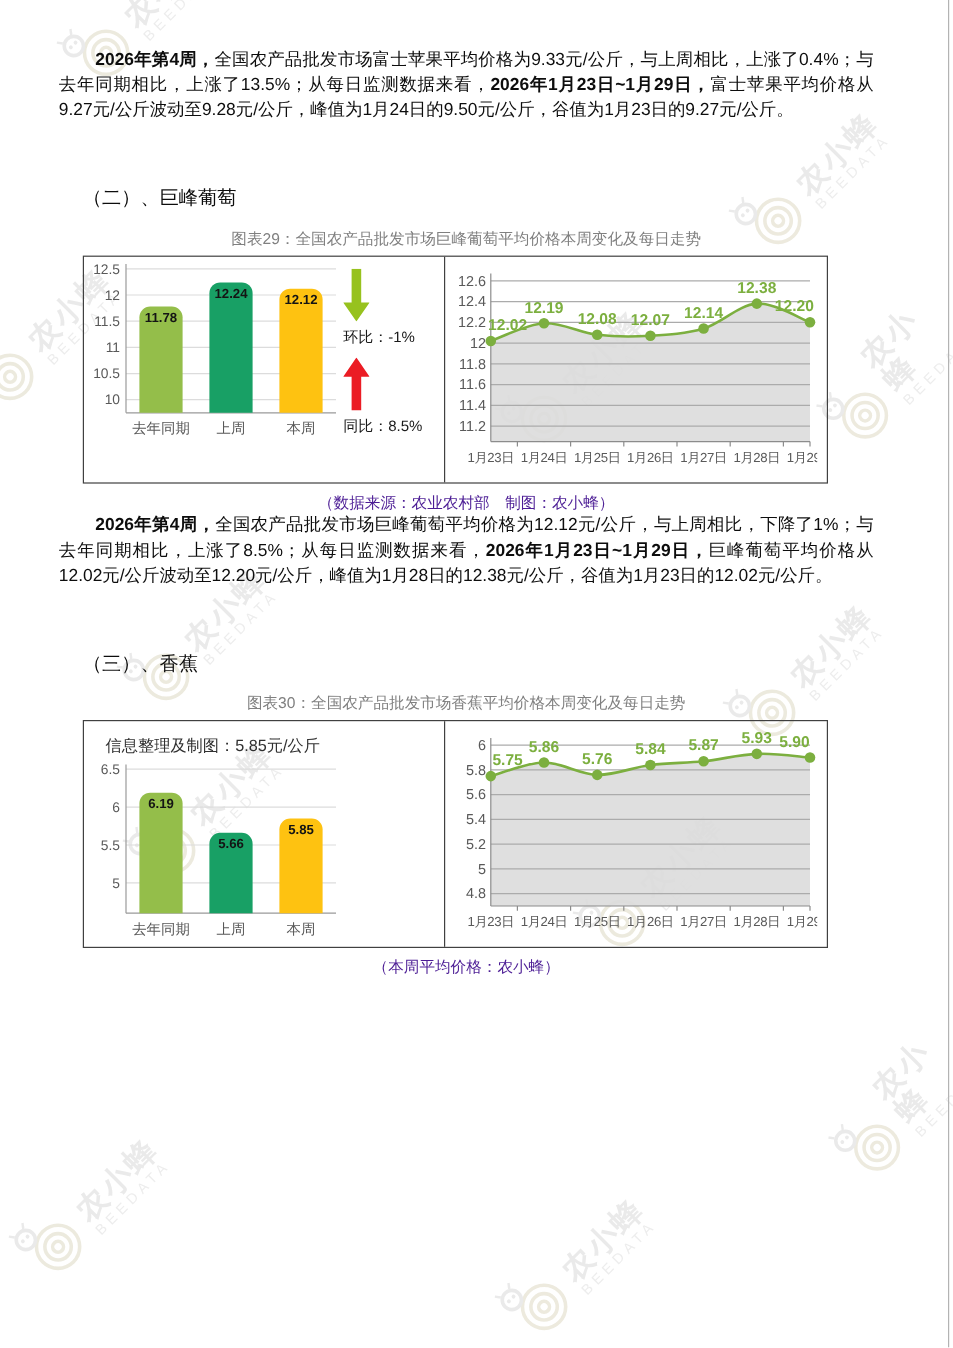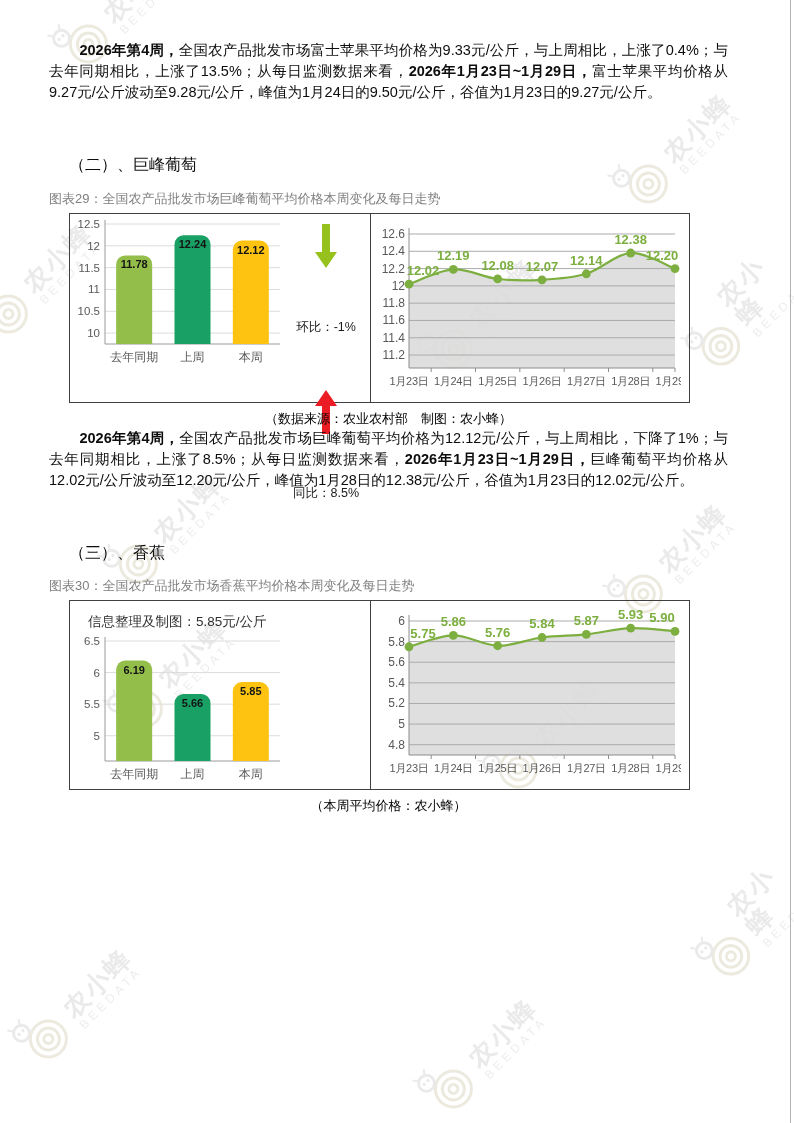--- a/index.html
+++ b/index.html
@@ -17,35 +17,35 @@
   .wm-en { font-size:12px; letter-spacing:4px; color:#dedede; }
   .edge-line { position:absolute; top:0; right:3px; width:1px; height:1123px;
                background:#b3b3b3; z-index:3; }
   
   main { position:relative; z-index:2; padding:40px 66px 0 49px; }
   p.para { font-size:14.5px; line-height:21px; margin:0; text-align:justify;
            text-indent:2.1em; color:#0d0d0d; }
   p.para b { font-weight:bold; }
   .section-heading { font-size:16px; font-weight:normal; color:#0d0d0d;
                      margin:52px 0 0 20px; }
-  .fig-caption { margin-top:14px; font-size:13px; color:#808080; }
+  .fig-caption { margin-top:14px; text-align:center; font-size:13px; color:#808080; }
   .chart-table { margin:5px 0 0 20px; width:619px; height:188px;
                  border:1.6px solid #404040; display:flex; background:transparent;
                  box-sizing:content-box; }
   .cell-left  { width:300px; border-right:1.6px solid #404040; display:flex;
                 flex-direction:column; }
   .cell-right { flex:1; padding:4px 6px 0 8px; }
   .panel-title { margin:12px 0 0 18px; font-size:13.5px; color:#303030; }
   .bar-row { display:flex; margin-top:2px; }
   .indicator-col { width:80px; display:flex; flex-direction:column;
-                   align-items:center; padding-top:8px;gap:46px; }
+                   padding-top:8px; }
   .indicator-col .ind-label { font-size:12.5px; color:#1a1a1a; white-space:nowrap;
                               margin:2px 0 8px 0; }
   .indicator-col svg { display:block; margin-bottom:3px; }
-  .source-note { margin-top:7px; text-align:center; font-size:13px; color:#000000; }
+  .source-note { margin-top:7px; text-align:center; font-size:13px; color:#4c1d95; }
   .mt26 { margin-top:26px; }
   .mt10 { margin-top:10px; }
   .cap30 { margin-top:13px; }
   svg text { font-family:"Liberation Sans","DejaVu Sans",sans-serif; }
 </style>
 </head>
 <body>
 
 <div class="wm-layer" id="wm-layer">
     <div class="wm" style="left: 40px; top: -20px;">

